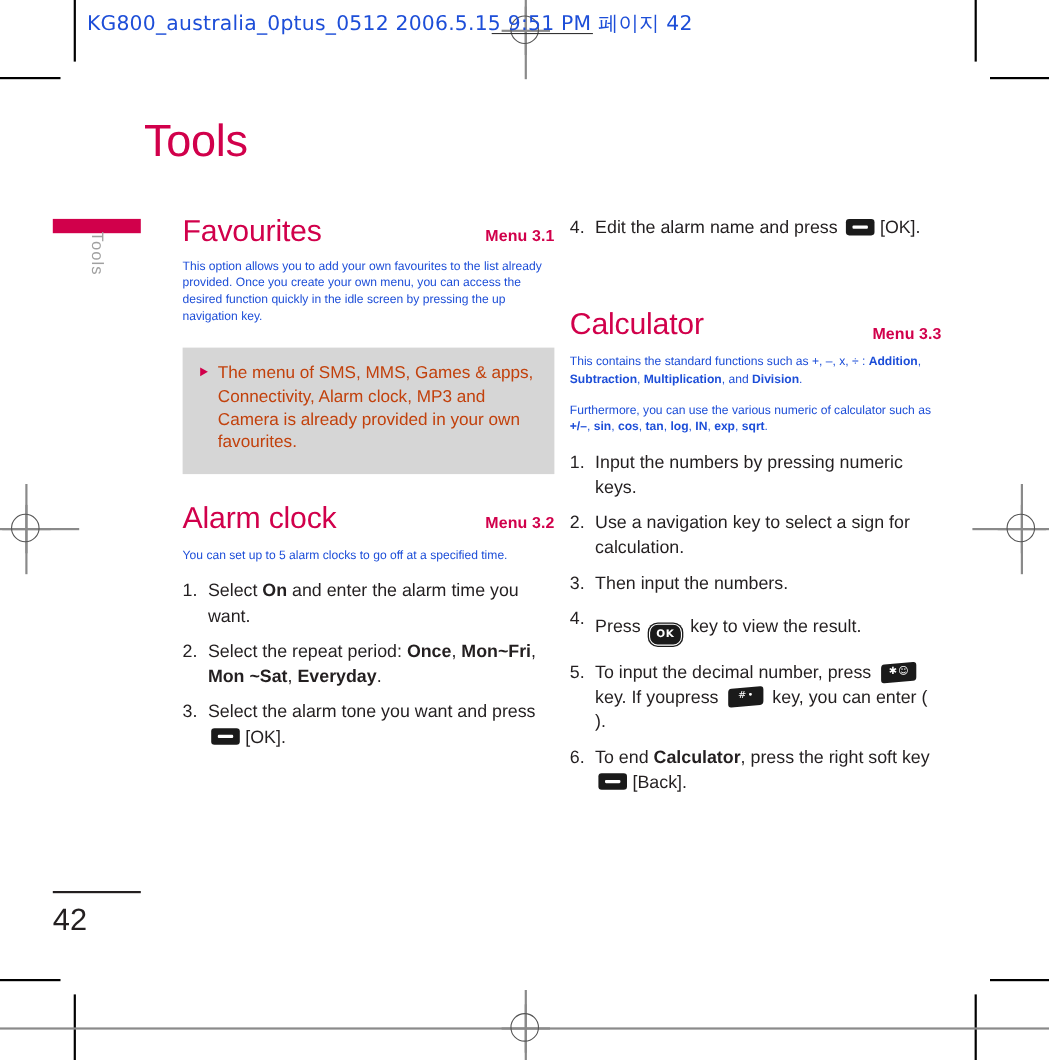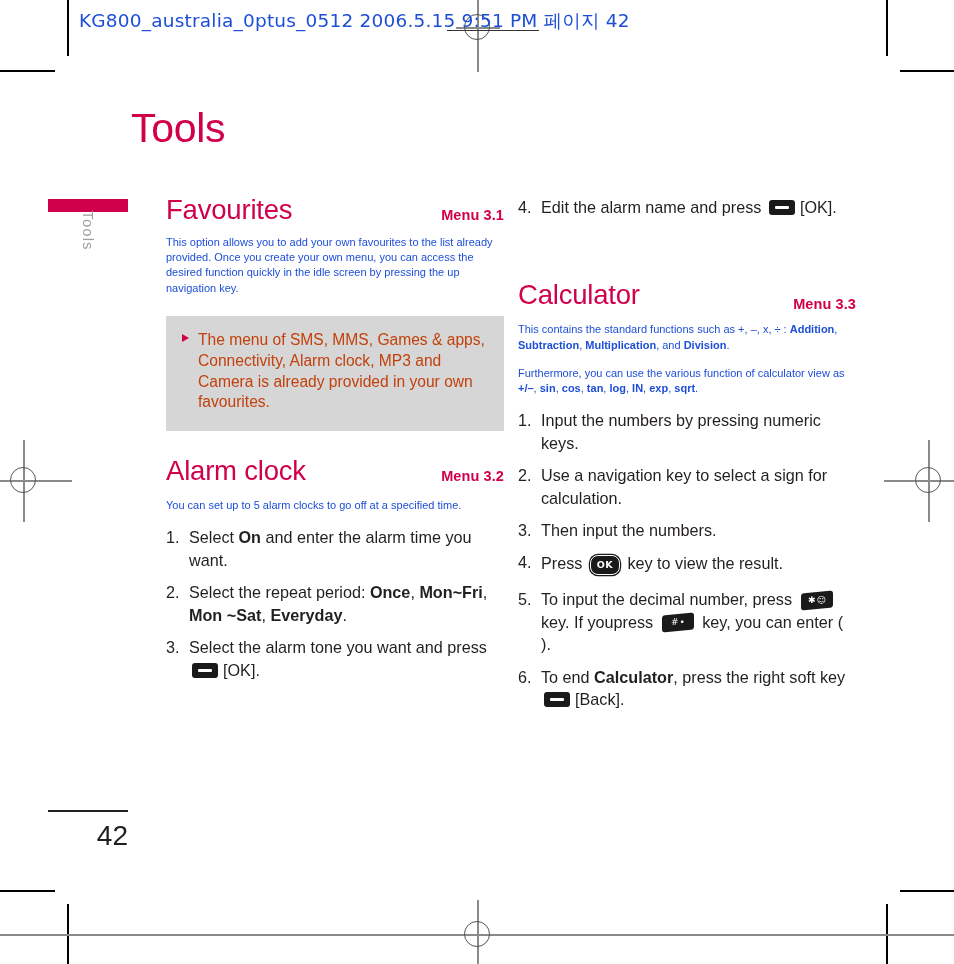--- a/index.html
+++ b/index.html
@@ -44,21 +44,21 @@
   .tab-bar{position:absolute;left:48px;top:199px;width:80px;height:13px;background:#d1004b;}
   .tab-label{
     position:absolute;left:48px;top:222px;width:80px;
     text-align:center;color:#a0a0a0;font-size:15px;letter-spacing:1px;
     transform:rotate(90deg);transform-origin:center center;
   }
 
   
   .foot-rule{position:absolute;left:48px;top:810px;width:80px;height:1.6px;background:#231f20;}
   .page-num{
-    position:absolute;left:48px;top:820px;width:80px;text-align:right;
+    position:absolute;left:48px;top:820px;width:80px;
     font-size:28px;color:#231f20;letter-spacing:0px;
   }
 
   
   .col{position:absolute;width:338px;}
   .col-left{left:166px;top:196px;}
   .col-right{left:518px;top:196px;}
 
   
   .sec-head{
@@ -116,21 +116,21 @@
   .key{display:inline-block;vertical-align:middle;position:relative;}
   .key-soft{
     width:26px;height:15px;background:#1a1a1a;border-radius:3px;
     margin:0 5px 2px 3px;
   }
   .key-soft::after{
     content:"";position:absolute;left:6px;top:6px;width:14px;height:3px;background:#fff;border-radius:1px;
   }
   .key-ok{
     width:28px;height:18px;background:#1a1a1a;border-radius:8px;
-    margin:4px 3px 3px 3px;border:1.5px solid #fff;box-shadow:0 0 0 1.2px #1a1a1a;
+    margin:16px 3px 3px 3px;border:1.5px solid #fff;box-shadow:0 0 0 1.2px #1a1a1a;
     color:#fff;font-size:9.5px;font-weight:700;line-height:18px;text-align:center;
     letter-spacing:0.5px;font-family:"DejaVu Sans", sans-serif;
   }
   .key-star,.key-hash{
     width:32px;height:17px;background:#1a1a1a;border-radius:3px;
     margin:0 4px 2px 4px;
     transform:skewY(-5deg);
     color:#fff;font-size:9px;line-height:17px;text-align:center;
     font-family:"DejaVu Sans", sans-serif;letter-spacing:1px;
   }
@@ -238,21 +238,21 @@
     <span>Edit the alarm name and press </span><span class="key key-soft"></span><span>[OK].</span>
   </div>
 
   <div class="sec-head" style="margin-top:63px;margin-bottom:12px;">
     <span>Calculator</span>
     <span class="menu-ref lower">Menu 3.3</span>
   </div>
 
   <p class="body"><span>This contains the standard functions such as +, –, x, ÷ : </span><b>Addition</b><span>, </span><b>Subtraction</b><span>, </span><b>Multiplication</b><span>, and </span><b>Division</b><span>.</span></p>
 
-  <p class="body"><span>Furthermore, you can use the various function of calculator view as </span><b>+/–</b><span>, </span><b>sin</b><span>, </span><b>cos</b><span>, </span><b>tan</b><span>, </span><b>log</b><span>, </span><b>IN</b><span>, </span><b>exp</b><span>, </span><b>sqrt</b><span>.</span></p>
+  <p class="body"><span>Furthermore, you can use the various numeric of calculator such as </span><b>+/–</b><span>, </span><b>sin</b><span>, </span><b>cos</b><span>, </span><b>tan</b><span>, </span><b>log</b><span>, </span><b>IN</b><span>, </span><b>exp</b><span>, </span><b>sqrt</b><span>.</span></p>
 
   <div class="num-item">
     <span class="num">1.</span>
     <span>Input the numbers by pressing numeric keys.</span>
   </div>
 
   <div class="num-item">
     <span class="num">2.</span>
     <span>Use a navigation key to select a sign for calculation.</span>
   </div>

